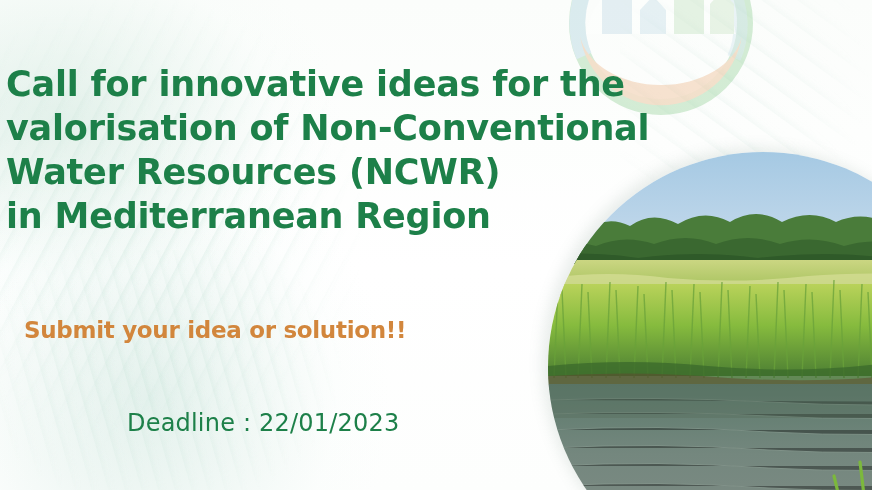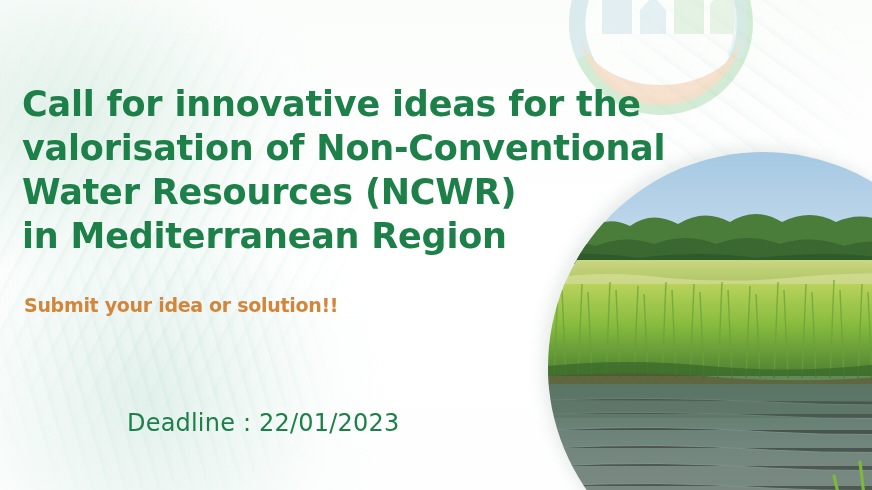--- a/index.html
+++ b/index.html
@@ -102,40 +102,39 @@
     height: 430px;
     border-radius: 50%;
     overflow: hidden;
     box-shadow: -6px -4px 14px rgba(120,140,130,0.16);
   }
   .photo-circle svg { display: block; width: 100%; height: 100%; }
 
   
   .headline {
     position: absolute;
-    left: 22px;
+    left: 6px;
     top: 62px;
     width: 720px;
     color: #1d8049;
     font-family: "DejaVu Sans", sans-serif;
     font-size: 35px;
     font-weight: 600;
     line-height: 44px;
     letter-spacing: -0.2px;
     white-space: pre-line;
-    margin-top: 20px;
   }
 
   .subhead {
     position: absolute;
     left: 24px;
-    top: 294px;
+    top: 317px;
     color: #d2863c;
     font-family: "DejaVu Sans", sans-serif;
-    font-size: 19px;
+    font-size: 23px;
     font-weight: bold;
     letter-spacing: -0.3px;
   }
 
   .deadline {
     position: absolute;
     left: 117px;
     top: 409px;
     color: #1d8049;
     font-family: "DejaVu Sans", sans-serif;

